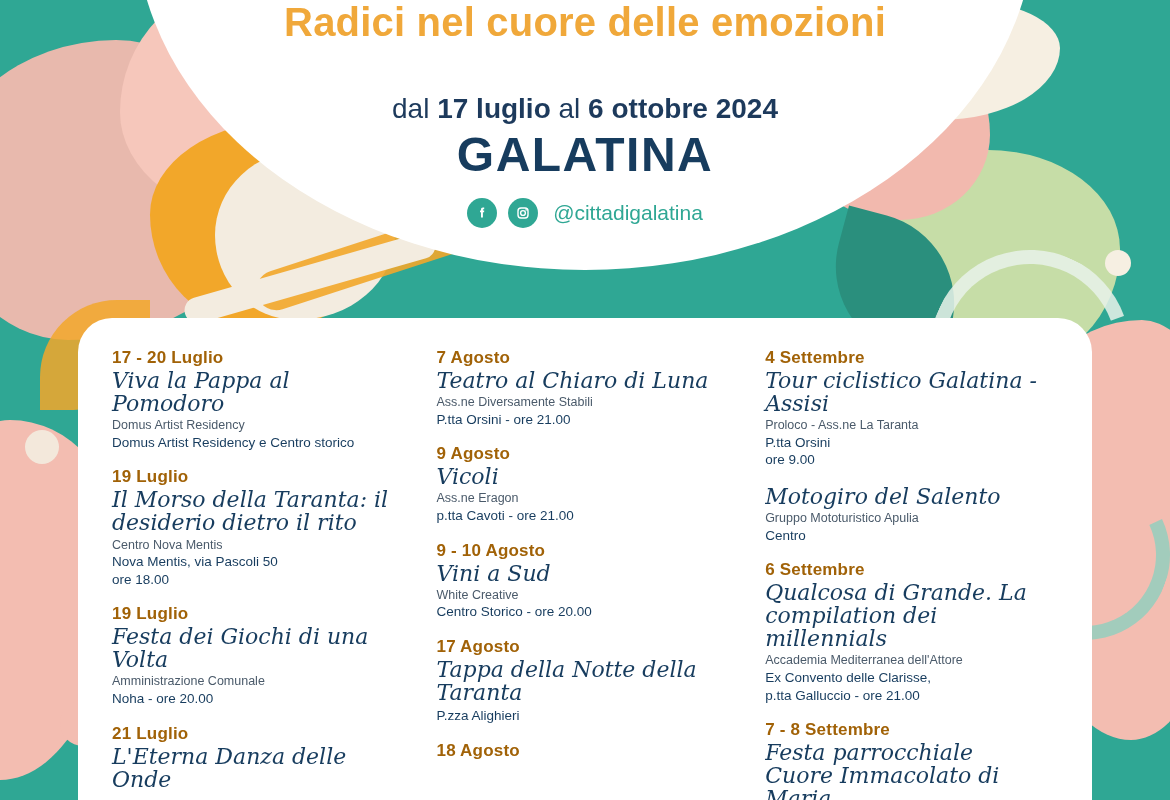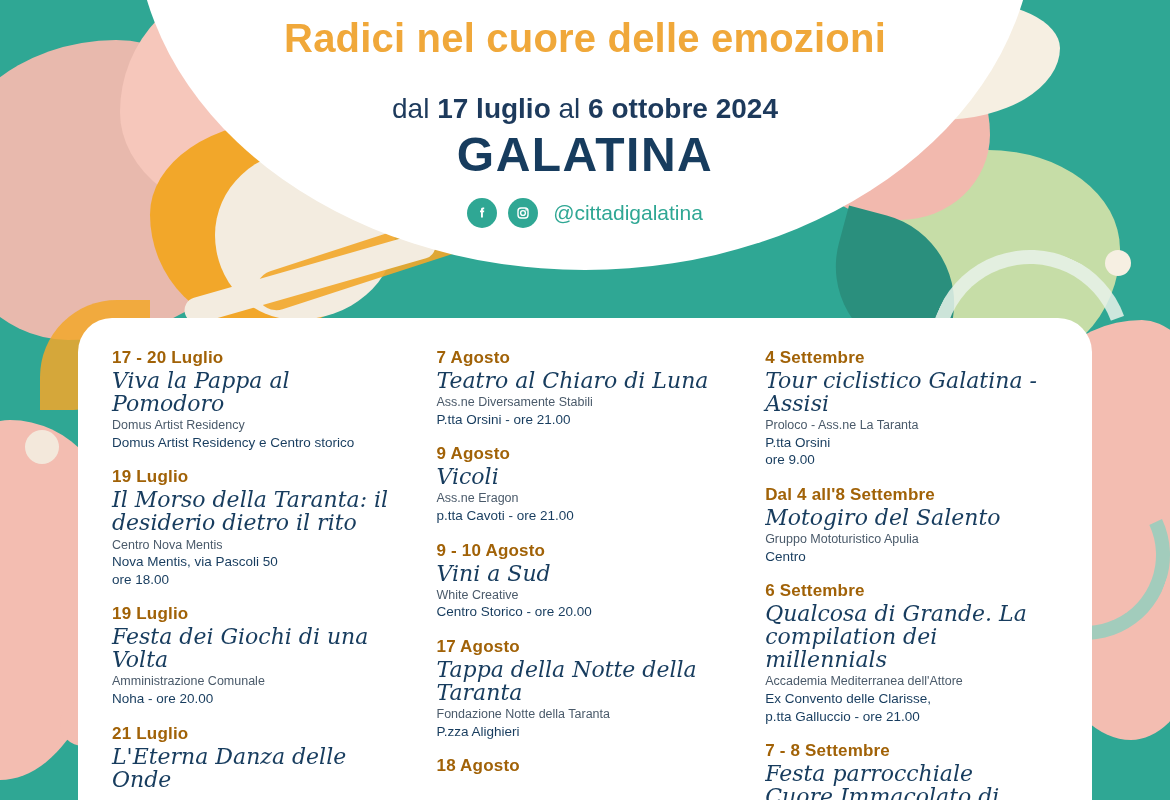--- a/index.html
+++ b/index.html
@@ -100,20 +100,21 @@
     padding-bottom: 42px;
   }
   .hero-title {
     font-size: 40px; font-weight: bold; color: #f0a83a;
     letter-spacing: .2px;
     margin-bottom: 32px;
   }
   .hero-dates {
     font-size: 28px; color: #1d3a5c; font-weight: 400;
     margin-bottom: 2px;
+    margin-top: 16px;
   }
   .hero-dates b { font-weight: bold; }
   .hero-city {
     font-size: 48px; font-weight: bold; color: #173c5e;
     letter-spacing: 1.5px;
     margin-bottom: 16px;
   }
   .social-row {
     display: flex; align-items: center; gap: 11px;
   }
@@ -260,40 +261,38 @@
       </div>
       <div class="ev">
         <div class="ev-date">9 - 10  Agosto</div>
         <div class="ev-title">Vini a Sud</div>
         <div class="ev-org">White Creative</div>
         <div class="ev-place" style="white-space:pre-line">Centro Storico - ore 20.00</div>
       </div>
       <div class="ev">
         <div class="ev-date">17 Agosto</div>
         <div class="ev-title">Tappa della Notte della Taranta</div>
-        <div class="ev-org">Fondazione Notte della Taranta</div>
         <div class="ev-place" style="white-space:pre-line">P.zza Alighieri</div>
       </div>
       <div class="ev">
         <div class="ev-date">18  Agosto</div>
 
       </div>
 
     </div>
 
     <div class="col">
       <div class="ev">
         <div class="ev-date">4  Settembre</div>
         <div class="ev-title">Tour ciclistico Galatina - Assisi</div>
         <div class="ev-org">Proloco - Ass.ne La Taranta</div>
         <div class="ev-place" style="white-space:pre-line">P.tta Orsini
 ore 9.00</div>
       </div>
       <div class="ev">
-        <div class="ev-date">Dal 4 all'8 Settembre</div>
         <div class="ev-title">Motogiro del Salento</div>
         <div class="ev-org">Gruppo Mototuristico Apulia</div>
         <div class="ev-place" style="white-space:pre-line">Centro</div>
       </div>
       <div class="ev">
         <div class="ev-date">6 Settembre</div>
         <div class="ev-title">Qualcosa di Grande. La compilation dei millennials</div>
         <div class="ev-org">Accademia Mediterranea dell'Attore</div>
         <div class="ev-place" style="white-space:pre-line">Ex Convento delle Clarisse,
 p.tta Galluccio - ore 21.00</div>

